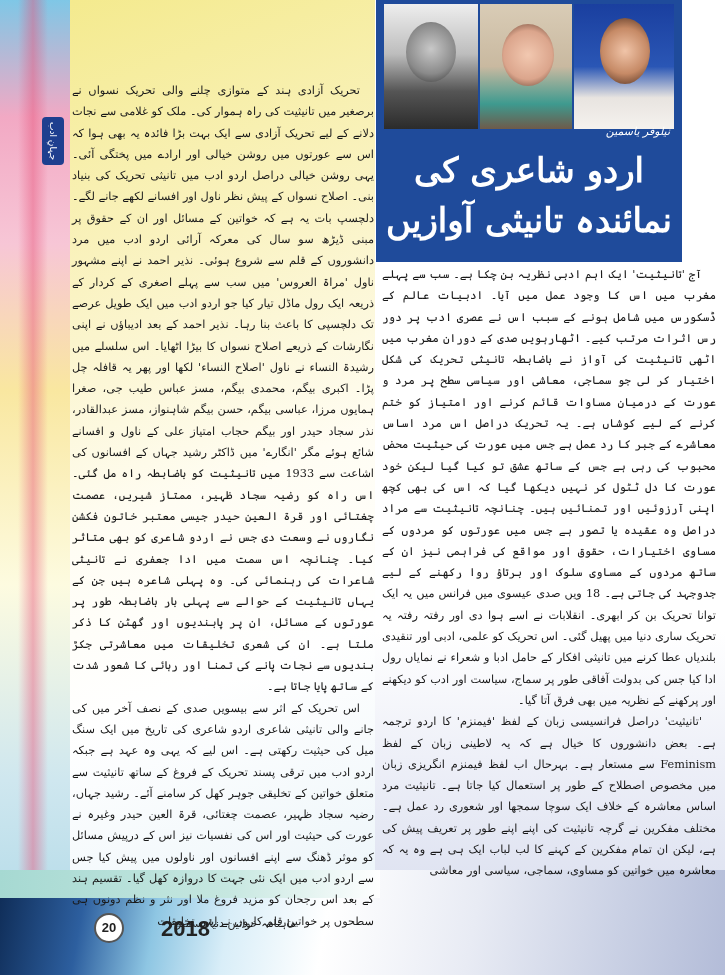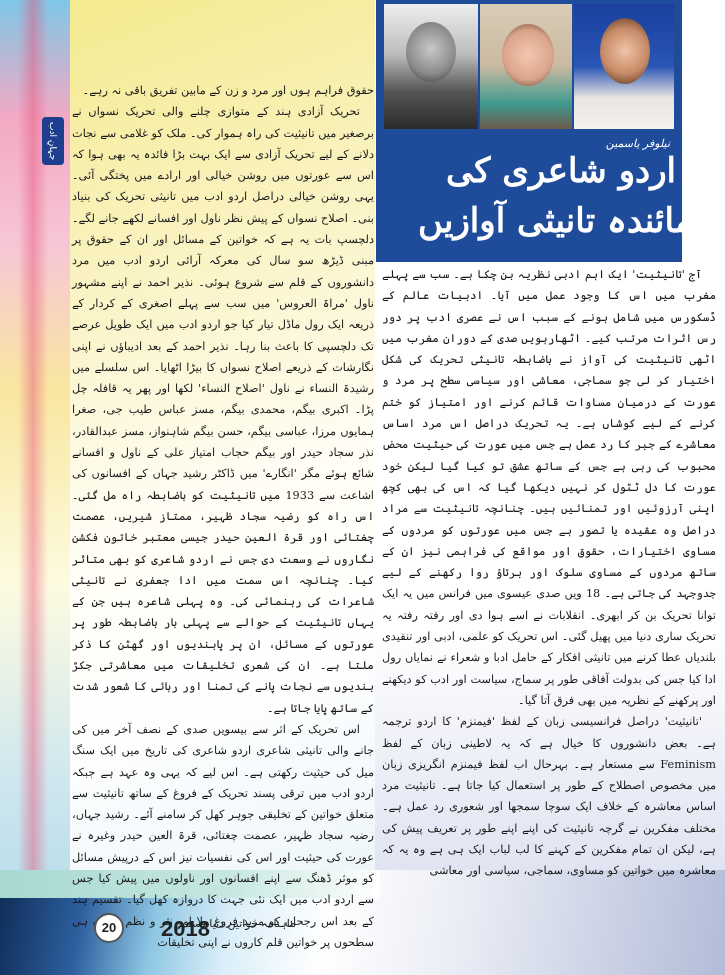--- a/index.html
+++ b/index.html
@@ -22,22 +22,22 @@
 
   .header-box{position:absolute;left:376px;top:0;width:306px;height:262px;background:#1f4b9b;}
   .photo{position:absolute;top:4px;height:125px;}
   .photo1{left:8px;width:94px;background:linear-gradient(180deg,#eeeeee 0%,#bdbdbd 40%,#555 70%,#2b2b2b 100%);}
   .photo1 .face,.photo2 .face,.photo3 .face{position:absolute;border-radius:50%;}
   .photo1 .face{left:22px;top:18px;width:50px;height:60px;background:radial-gradient(circle at 50% 45%,#c8c8c8 0%,#8a8a8a 60%,#333 100%);}
   .photo2{left:104px;width:92px;background:linear-gradient(180deg,#d9ccb6 0%,#c9b9a0 50%,#3e9a8f 80%,#6e5a4a 100%);}
   .photo2 .face{left:22px;top:20px;width:52px;height:62px;background:radial-gradient(circle at 50% 50%,#f2c8b0 0%,#dba58c 60%,#5a3a2a 100%);}
   .photo3{left:198px;width:100px;background:linear-gradient(180deg,#1a3f9f 0%,#2a56b5 50%,#e8e4e0 75%,#f5f2ee 100%);}
   .photo3 .face{left:26px;top:14px;width:50px;height:66px;background:radial-gradient(circle at 50% 50%,#f0c4a8 0%,#c68a66 55%,#4a2a1a 100%);}
-  .byline{position:absolute;right:12px;top:137px;color:#fff;font-size:11px;font-style:italic;direction:rtl;}
-  .title{position:absolute;left:0;width:306px;text-align:center;color:#fff;direction:rtl;font-family:"DejaVu Serif",serif;font-weight:bold;margin-left:32px;}
+  .byline{position:absolute;right:12px;top:125px;color:#fff;font-size:11px;font-style:italic;direction:rtl;}
+  .title{position:absolute;left:0;width:306px;text-align:center;color:#fff;direction:rtl;font-family:"DejaVu Serif",serif;font-weight:bold;}
   .title1{top:150px;font-size:34px;}
   .title2{top:200px;font-size:34px;}
 
   .col{position:absolute;direction:rtl;text-align:justify;color:#1a1a1a;font-family:"DejaVu Serif",serif;font-size:11.3px;line-height:21.3px;}
   .col p{margin:0;}
   .col-left{left:72px;top:80px;width:302px;}
   .col-right{left:382px;top:264px;width:334px;}
   .indent{text-indent:14px;}
 
   .page-num{position:absolute;left:94px;top:913px;width:26px;height:26px;border-radius:50%;background:#fff;border:2px solid #555;
@@ -65,21 +65,20 @@
     </div>
   <div class="photo photo3">
       <div class="face"></div>
     </div>
   <div class="byline">نیلوفر یاسمین</div>
   <div class="title title1">اردو شاعری کی</div>
   <div class="title title2">نمائندہ تانیثی آوازیں</div>
 </div>
 
 <div class="col col-left">
-  <p>حقوق فراہم ہوں اور مرد و زن کے مابین تفریق باقی نہ رہے۔</p>
   <p class="indent">تحریک آزادی ہند کے متوازی چلنے والی تحریک نسواں نے برصغیر میں تانیثیت کی راہ ہموار کی۔ ملک کو غلامی سے نجات دلانے کے لیے تحریک آزادی سے ایک بہت بڑا فائدہ یہ بھی ہوا کہ اس سے عورتوں میں روشن خیالی اور ارادے میں پختگی آئی۔ یہی روشن خیالی دراصل اردو ادب میں تانیثی تحریک کی بنیاد بنی۔ اصلاح نسواں کے پیش نظر ناول اور افسانے لکھے جانے لگے۔ دلچسپ بات یہ ہے کہ خواتین کے مسائل اور ان کے حقوق پر مبنی ڈیڑھ سو سال کی معرکہ آرائی اردو ادب میں مرد دانشوروں کے قلم سے شروع ہوئی۔ نذیر احمد نے اپنے مشہور ناول 'مراۃ العروس' میں سب سے پہلے اصغری کے کردار کے ذریعہ ایک رول ماڈل تیار کیا جو اردو ادب میں ایک طویل عرصے تک دلچسپی کا باعث بنا رہا۔ نذیر احمد کے بعد ادیباؤں نے اپنی نگارشات کے ذریعے اصلاح نسواں کا بیڑا اٹھایا۔ اس سلسلے میں رشیدۃ النساء نے ناول 'اصلاح النساء' لکھا اور پھر یہ قافلہ چل پڑا۔ اکبری بیگم، محمدی بیگم، مسز عباس طیب جی، صغرا ہمایوں مرزا، عباسی بیگم، حسن بیگم شاہنواز، مسز عبدالقادر، نذر سجاد حیدر اور بیگم حجاب امتیاز علی کے ناول و افسانے شائع ہوئے مگر 'انگارے' میں ڈاکٹر رشید جہاں کے افسانوں کی اشاعت سے 1933 میں تانیثیت کو باضابطہ راہ مل گئی۔ اس راہ کو رضیہ سجاد ظہیر، ممتاز شیریں، عصمت چغتائی اور قرۃ العین حیدر جیسی معتبر خاتون فکشن نگاروں نے وسعت دی جس نے اردو شاعری کو بھی متاثر کیا۔ چنانچہ اس سمت میں ادا جعفری نے تانیثی شاعرات کی رہنمائی کی۔ وہ پہلی شاعرہ ہیں جن کے یہاں تانیثیت کے حوالے سے پہلی بار باضابطہ طور پر عورتوں کے مسائل، ان پر پابندیوں اور گھٹن کا ذکر ملتا ہے۔ ان کی شعری تخلیقات میں معاشرتی جکڑ بندیوں سے نجات پانے کی تمنا اور رہائی کا شعور شدت کے ساتھ پایا جاتا ہے۔</p>
   <p class="indent">اس تحریک کے اثر سے بیسویں صدی کے نصف آخر میں کی جانے والی تانیثی شاعری اردو شاعری کی تاریخ میں ایک سنگ میل کی حیثیت رکھتی ہے۔ اس لیے کہ یہی وہ عہد ہے جبکہ اردو ادب میں ترقی پسند تحریک کے فروغ کے ساتھ تانیثیت سے متعلق خواتین کے تخلیقی جوہر کھل کر سامنے آئے۔ رشید جہاں، رضیہ سجاد ظہیر، عصمت چغتائی، قرۃ العین حیدر وغیرہ نے عورت کی حیثیت اور اس کی نفسیات نیز اس کے درپیش مسائل کو موثر ڈھنگ سے اپنے افسانوں اور ناولوں میں پیش کیا جس سے اردو ادب میں ایک نئی جہت کا دروازہ کھل گیا۔ تقسیم ہند کے بعد اس رجحان کو مزید فروغ ملا اور نثر و نظم دونوں ہی سطحوں پر خواتین قلم کاروں نے اپنی تخلیقات</p>
 </div>
 
 <div class="col col-right">
   <p class="indent">آج 'تانیثیت' ایک اہم ادبی نظریہ بن چکا ہے۔ سب سے پہلے مغرب میں اس کا وجود عمل میں آیا۔ ادبیات عالم کے ڈسکورس میں شامل ہونے کے سبب اس نے عصری ادب پر دور رس اثرات مرتب کیے۔ اٹھارہویں صدی کے دوران مغرب میں اٹھی تانیثیت کی آواز نے باضابطہ تانیثی تحریک کی شکل اختیار کر لی جو سماجی، معاشی اور سیاسی سطح پر مرد و عورت کے درمیان مساوات قائم کرنے اور امتیاز کو ختم کرنے کے لیے کوشاں ہے۔ یہ تحریک دراصل اس مرد اساس معاشرے کے جبر کا رد عمل ہے جس میں عورت کی حیثیت محض محبوب کی رہی ہے جس کے ساتھ عشق تو کیا گیا لیکن خود عورت کا دل ٹٹول کر نہیں دیکھا گیا کہ اس کی بھی کچھ اپنی آرزوئیں اور تمنائیں ہیں۔ چنانچہ تانیثیت سے مراد دراصل وہ عقیدہ یا تصور ہے جس میں عورتوں کو مردوں کے مساوی اختیارات، حقوق اور مواقع کی فراہمی نیز ان کے ساتھ مردوں کے مساوی سلوک اور برتاؤ روا رکھنے کے لیے جدوجہد کی جاتی ہے۔ 18 ویں صدی عیسوی میں فرانس میں یہ ایک توانا تحریک بن کر ابھری۔ انقلابات نے اسے ہوا دی اور رفتہ رفتہ یہ تحریک ساری دنیا میں پھیل گئی۔ اس تحریک کو علمی، ادبی اور تنقیدی بلندیاں عطا کرنے میں تانیثی افکار کے حامل ادبا و شعراء نے نمایاں رول ادا کیا جس کی بدولت آفاقی طور پر سماج، سیاست اور ادب کو دیکھنے اور پرکھنے کے نظریہ میں بھی فرق آتا گیا۔</p>
   <p class="indent">'تانیثیت' دراصل فرانسیسی زبان کے لفظ 'فیمنزم' کا اردو ترجمہ ہے۔ بعض دانشوروں کا خیال ہے کہ یہ لاطینی زبان کے لفظ Feminism سے مستعار ہے۔ بہرحال اب لفظ فیمنزم انگریزی زبان میں مخصوص اصطلاح کے طور پر استعمال کیا جاتا ہے۔ تانیثیت مرد اساس معاشرہ کے خلاف ایک سوچا سمجھا اور شعوری رد عمل ہے۔ مختلف مفکرین نے گرچہ تانیثیت کی اپنے اپنے طور پر تعریف پیش کی ہے، لیکن ان تمام مفکرین کے کہنے کا لب لباب ایک ہی ہے وہ یہ کہ معاشرہ میں خواتین کو مساوی، سماجی، سیاسی اور معاشی</p>
 </div>
 
 <div class="page-num">20</div>

